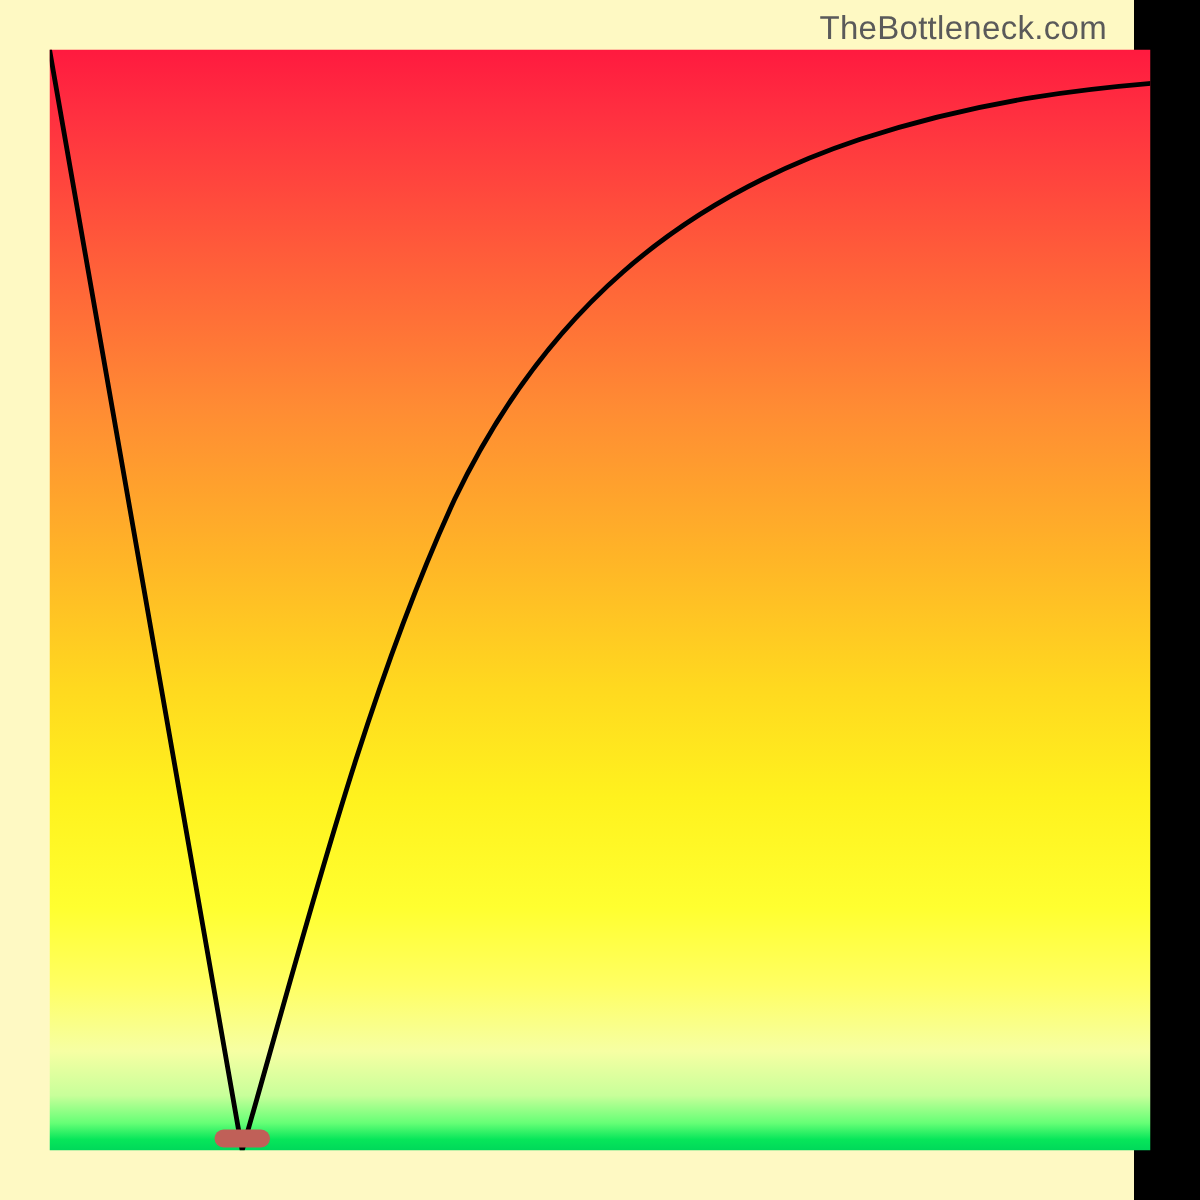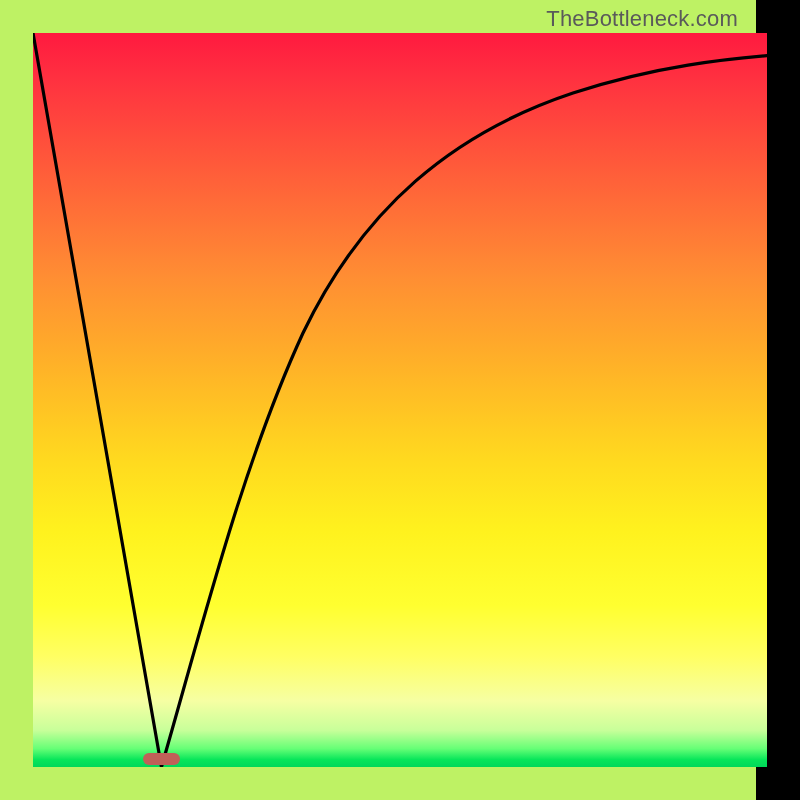--- a/index.html
+++ b/index.html
@@ -10,21 +10,21 @@
     background: #000;
     overflow: hidden;
     font-family: Arial, Helvetica, sans-serif;
   }
   .frame {
     position: absolute;
     top: 0;
     left: 0;
     width: 756px;
     height: 800px;
-    background: #bef264;
+    background: #fef9c3;
   }
   .plot {
     position: absolute;
     top: 33px;
     left: 33px;
     width: 734px;
     height: 734px;
     overflow: hidden;
   }
   .gradient {

